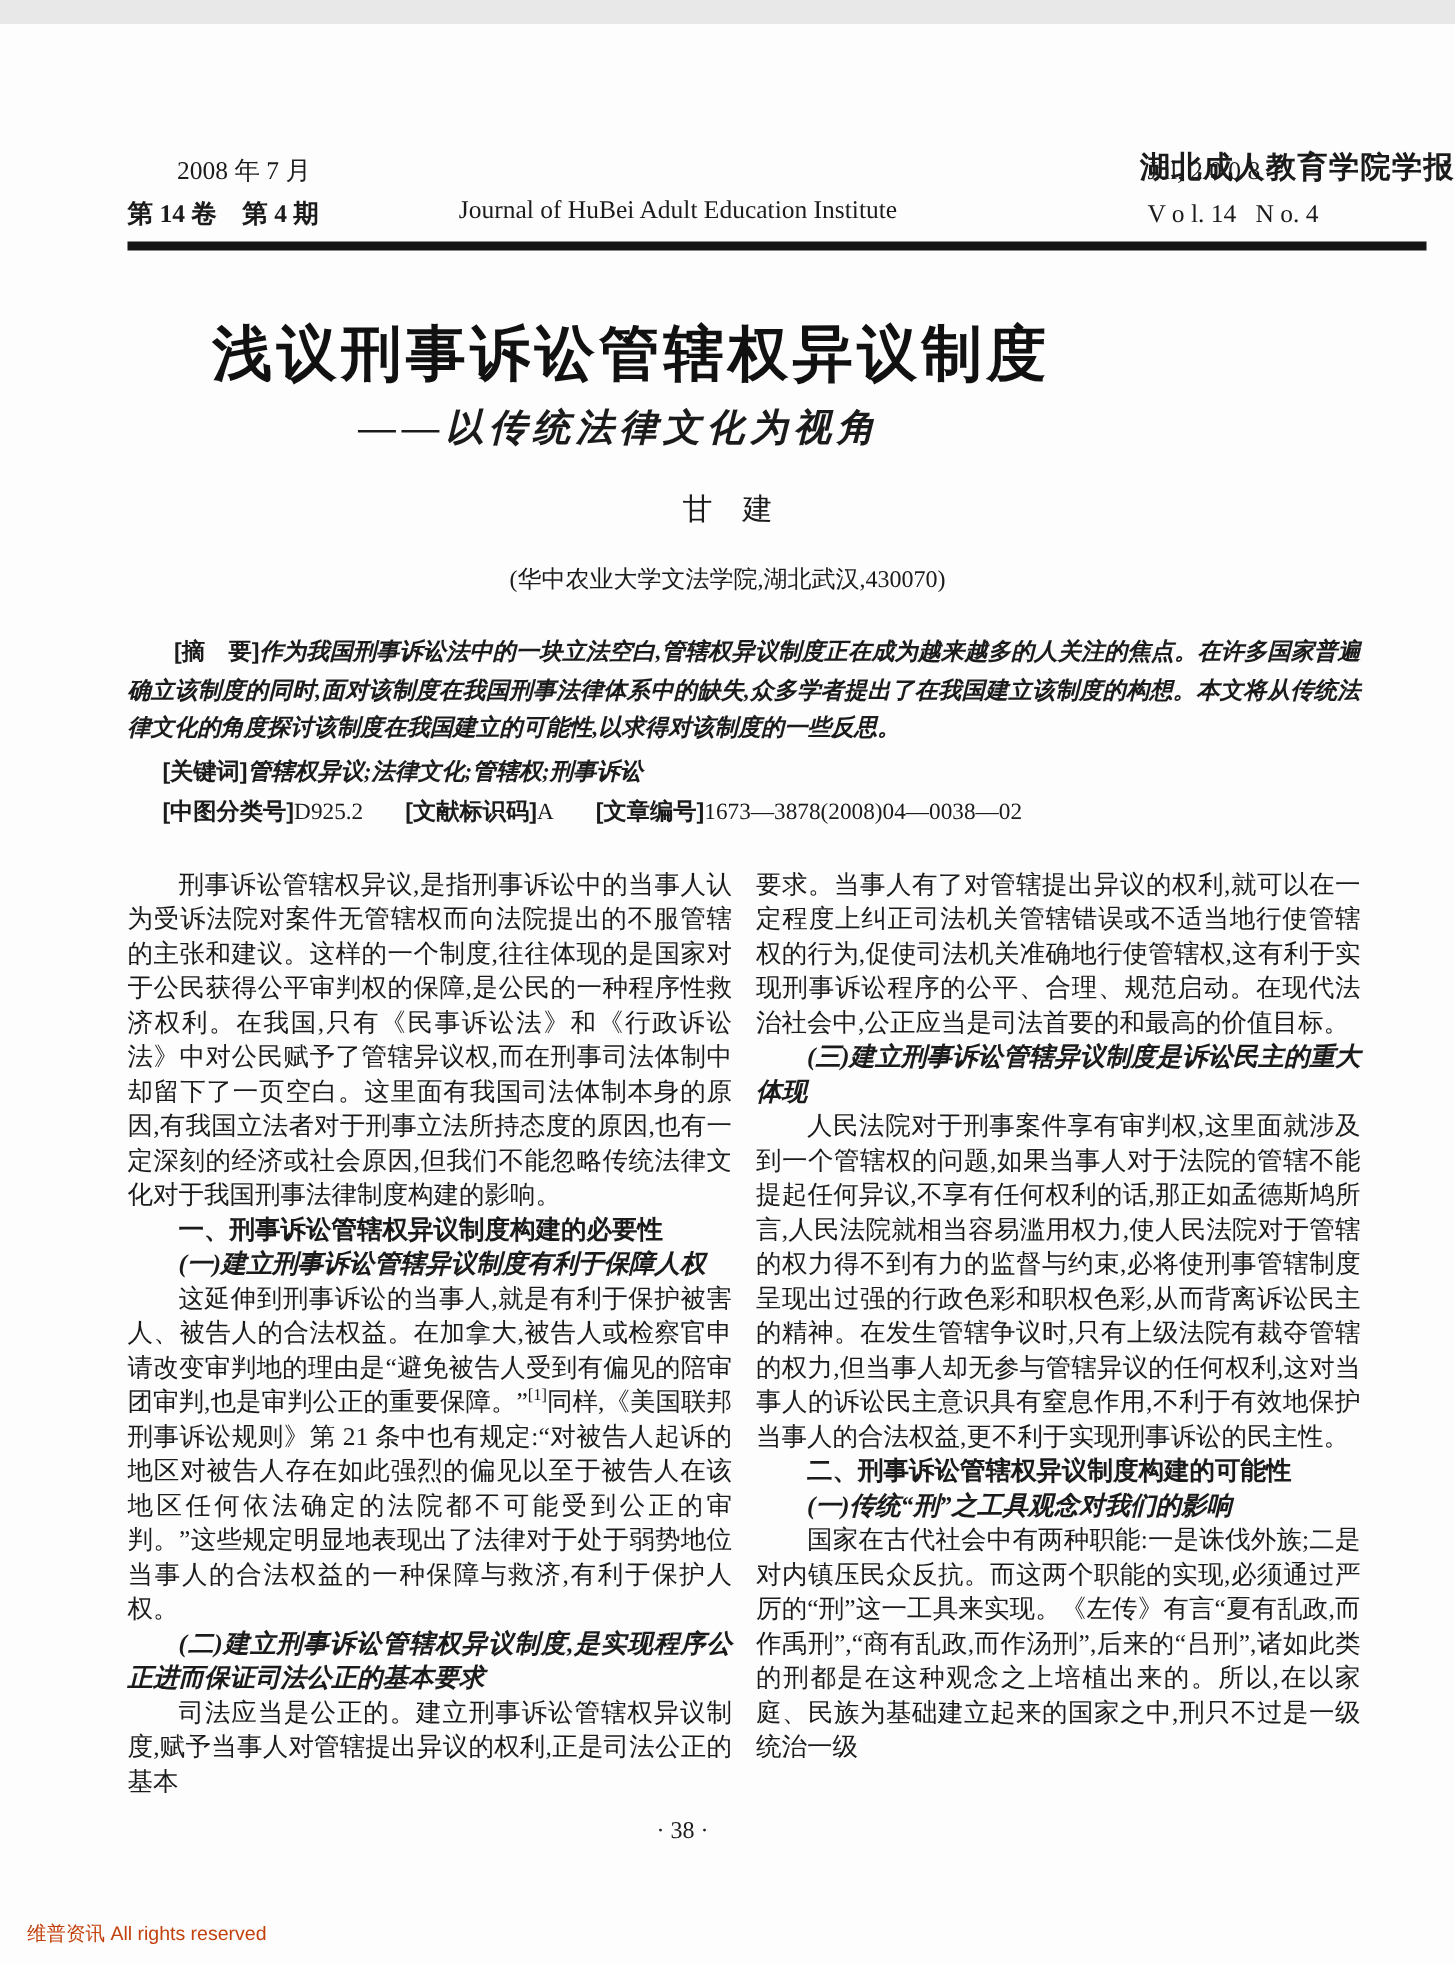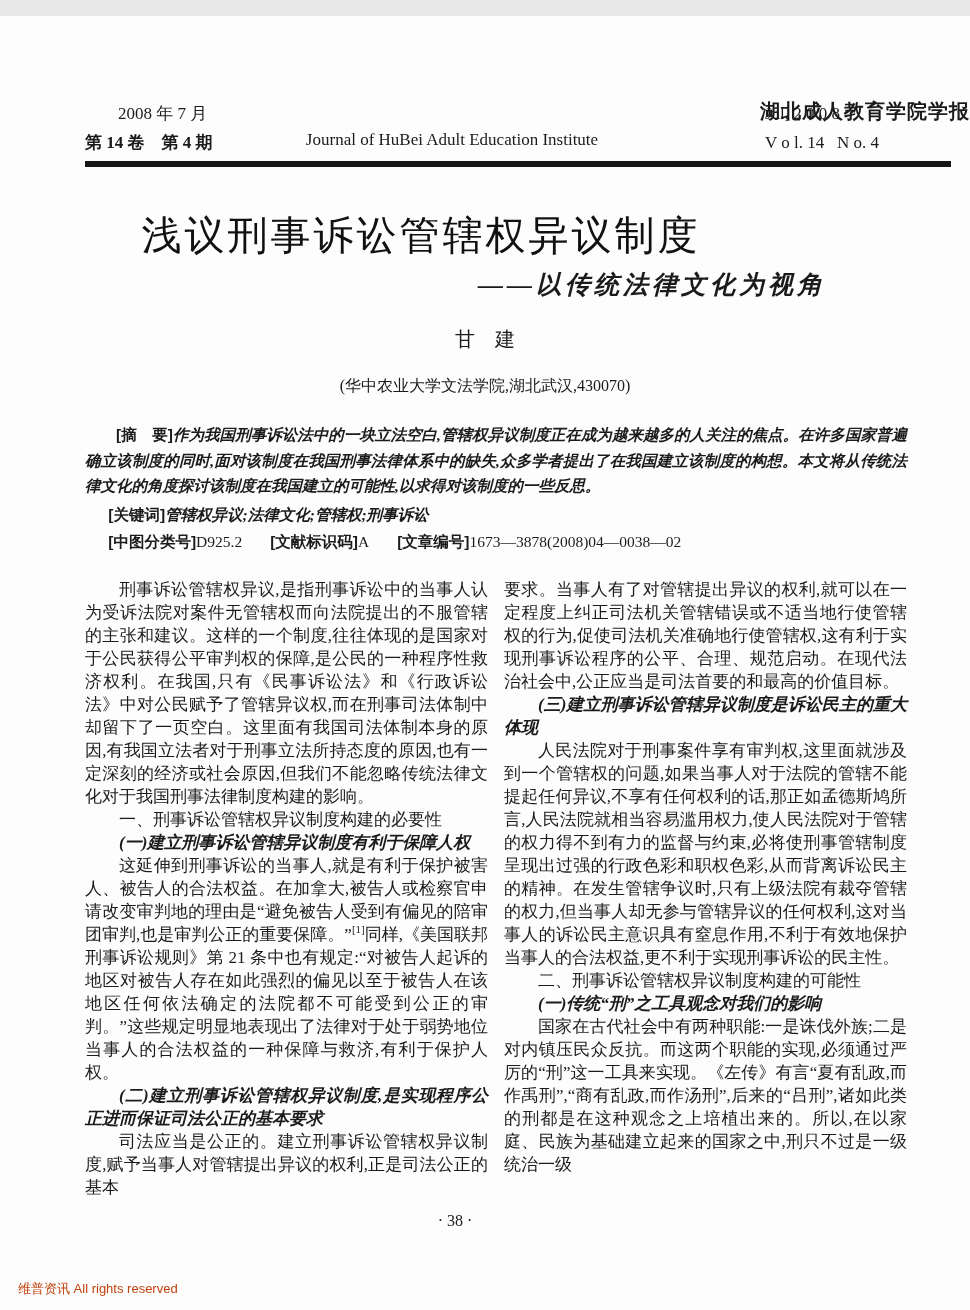--- a/index.html
+++ b/index.html
@@ -23,23 +23,23 @@
                    font-family: "Liberation Sans", sans-serif; font-weight: bold; font-size: 20px; letter-spacing: 1px; }
   .hdr-date-en   { left: 765px; top: 88px;  font-size: 17px; }
   .hdr-vol-cn    { left: 85px;  top: 115px; font-size: 17px; font-weight: bold; }
   .hdr-name-en   { left: 0; width: 904px; top: 114px; text-align: center; font-size: 17px; }
   .hdr-vol-en    { left: 765px; top: 117px; font-size: 17px; }
   .hdr-rule      { left: 85px; top: 145px; width: 866px; height: 3px;
                    border-top: 3px solid #161616; border-bottom: 3px solid #161616; }
 
   
   .art-title     { left: 0; width: 842px; top: 192px; text-align: center;
-                   font-family: "Liberation Sans", sans-serif; font-weight: normal;
+                   font-family: "Liberation Sans", sans-serif; font-weight: bold;
                    font-size: 40px; letter-spacing: 3px; color: #111; }
-  .art-subtitle  { left: 0; width: 826px; top: 252px; text-align: right;
+  .art-subtitle  { left: 0; width: 826px; top: 252px; text-align: center;
                    font-style: italic; font-weight: bold; font-size: 25px; letter-spacing: 4px; }
   .art-author    { left: 0; width: 970px; top: 310px; text-align: center; font-size: 20px; }
   .art-affil     { left: 0; width: 970px; top: 360px; text-align: center; font-size: 16px; }
 
   
   .meta-block { left: 85px; top: 406px; width: 822px; }
   .meta-block p { text-align: justify; }
   .abstract-p { font-size: 15.5px; line-height: 25.5px; text-indent: 2em;
                 font-style: italic; font-weight: bold; }
   .keywords-p { font-size: 15.5px; line-height: 27px; text-indent: 1.5em; margin-top: 2px; }
@@ -47,21 +47,21 @@
   .class-p    { font-size: 15.5px; line-height: 27px; text-indent: 1.5em; }
   .meta-label { font-family: "Liberation Sans", sans-serif; font-weight: bold; font-style: normal; }
   .class-pair { margin-right: 28px; }
   .class-pair:last-child { margin-right: 0; }
 
   
   .columns { left: 85px; top: 562px; width: 822px; display: flex; gap: 16px; }
   .col { width: 403px; }
   .col p { font-size: 17px; line-height: 23px; text-align: justify; }
   .body-p.indent { text-indent: 2em; }
-  .sec-heading { font-family: "Liberation Sans", sans-serif; font-weight: normal; text-indent: 2em; }
+  .sec-heading { font-family: "Liberation Sans", sans-serif; font-weight: bold; text-indent: 2em; }
   .sub-heading { font-style: italic; font-weight: bold; text-indent: 2em; }
   sup.ref { font-size: 11px; line-height: 0; }
 
   
   .footnote { left: 85px; top: 1146px; width: 420px; }
   .footnote-rule { width: 318px; border-top: 2px solid #1b1b1b; margin-bottom: 10px; }
   .received { font-size: 16.5px; }
   .received .meta-label { font-size: 16px; }
 
   .page-number { left: 0; width: 910px; top: 1196px; text-align: center; font-size: 16px; }

